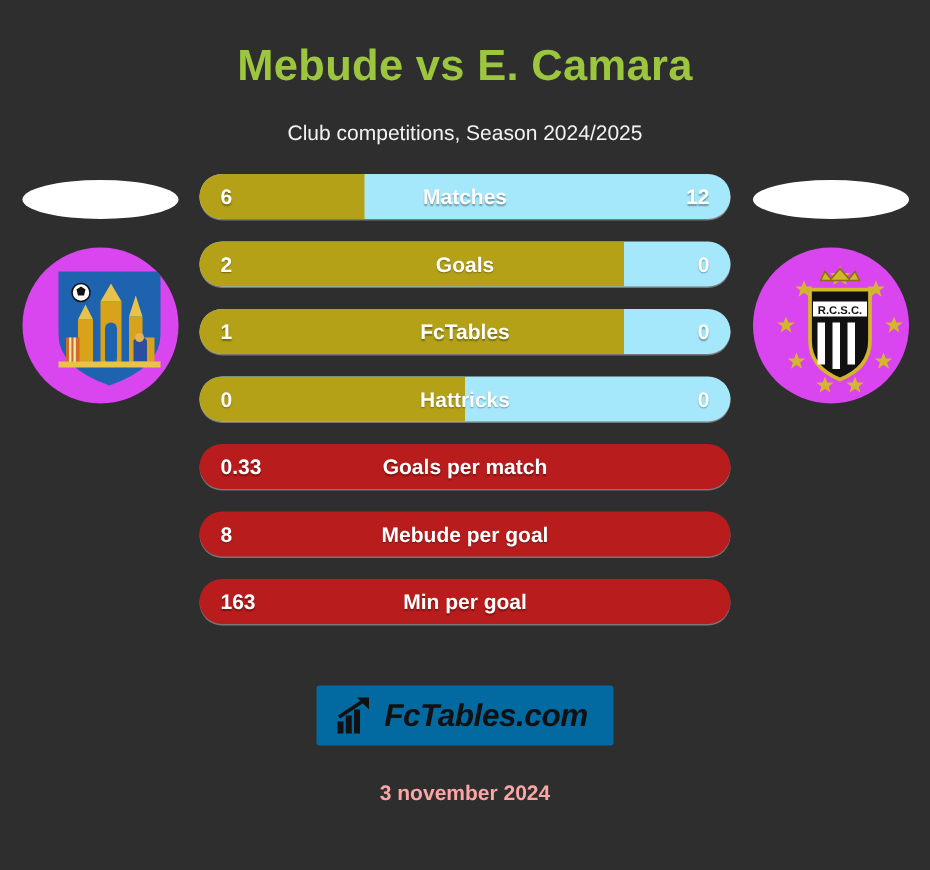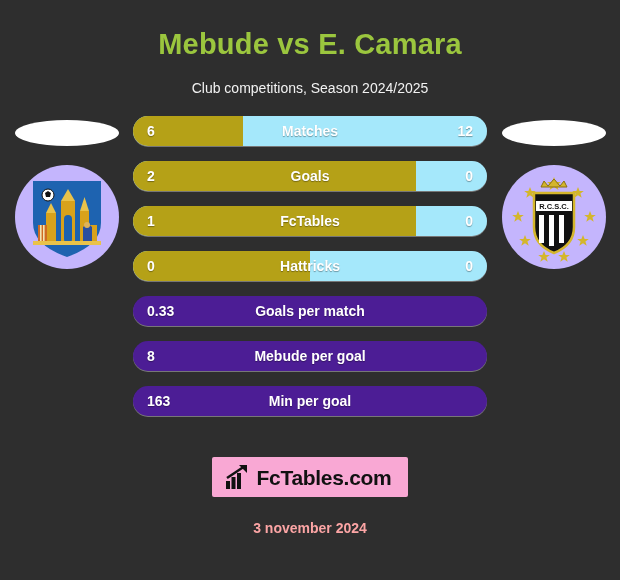--- a/index.html
+++ b/index.html
@@ -61,48 +61,48 @@
     width: 104px;
     height: 26px;
     background: #ffffff;
     border-radius: 50%;
     margin-top: 4px;
   }
 
   .club-badge {
     width: 104px;
     height: 104px;
-    background: #c4b5fd;
+    background: #d946ef;
     border-radius: 50%;
     margin-top: 19px;
     position: relative;
     overflow: hidden;
     display: flex;
     align-items: center;
-    justify-content: center;
+    justify-content: flex-end;
   }
   .club-badge svg { display: block; }
 
   
   .bars {
     position: absolute;
     left: 133px;
     top: 0;
     width: 354px;
   }
   .bar-row {
     position: relative;
     height: 30px;
     margin-bottom: 15px;
     border-radius: 15px;
     overflow: hidden;
     background: #a5e8fb;
     box-shadow: 0 1px 0 rgba(255,255,255,0.35);
   }
-  .bar-row.single { background: #4c1d95; }
+  .bar-row.single { background: #b91c1c; }
   .bar-fill {
     position: absolute;
     left: 0; top: 0; bottom: 0;
     background: #b5a117;
   }
   .bar-label {
     position: absolute;
     left: 0; right: 0; top: 0; bottom: 0;
     display: flex;
     align-items: center;
@@ -131,23 +131,24 @@
     position: absolute;
     left: 0;
     right: 0;
     bottom: 0;
     text-align: center;
   }
   .logo-box {
     display: inline-flex;
     align-items: center;
     gap: 6px;
-    background: #f9a8d4;
+    background: #0369a1;
     padding: 7px 17px 7px 13px;
     border-radius: 2px;
+    font-style: italic;
   }
   .logo-text {
     color: #111111;
     font-size: 21px;
     font-weight: bold;
     letter-spacing: -0.3px;
     line-height: 21px;
   }
   .footer-date {
     color: #fca5a5;

